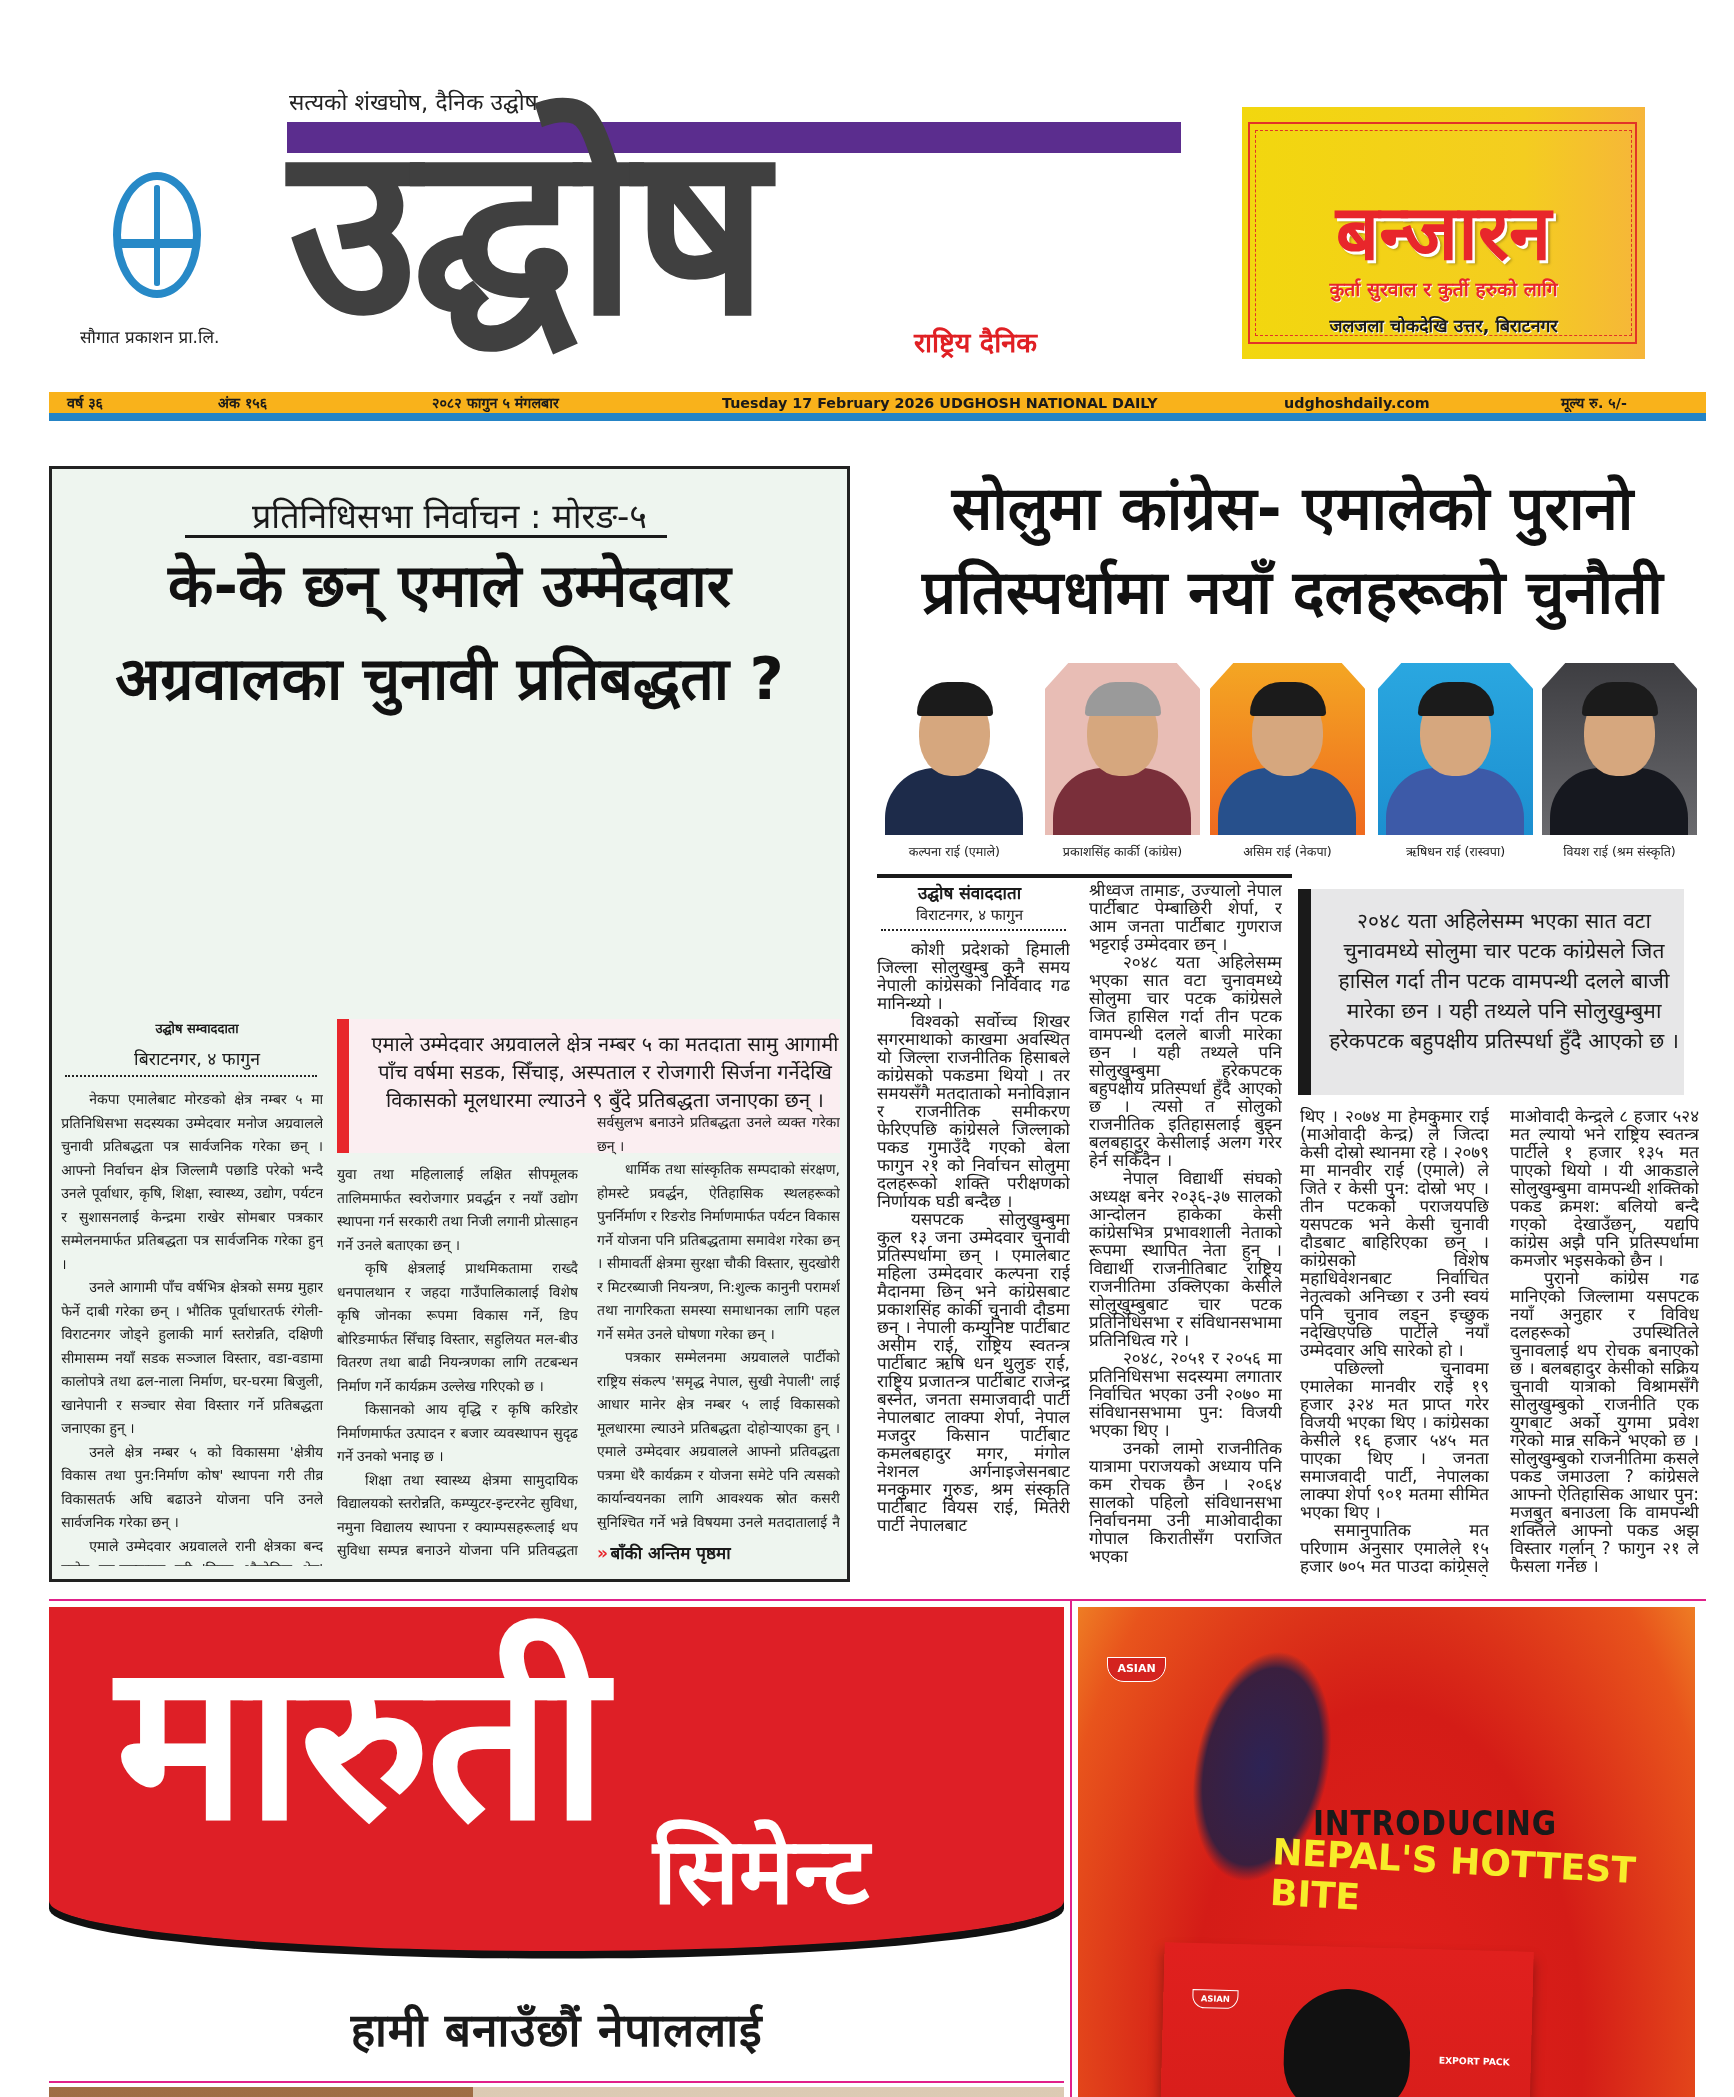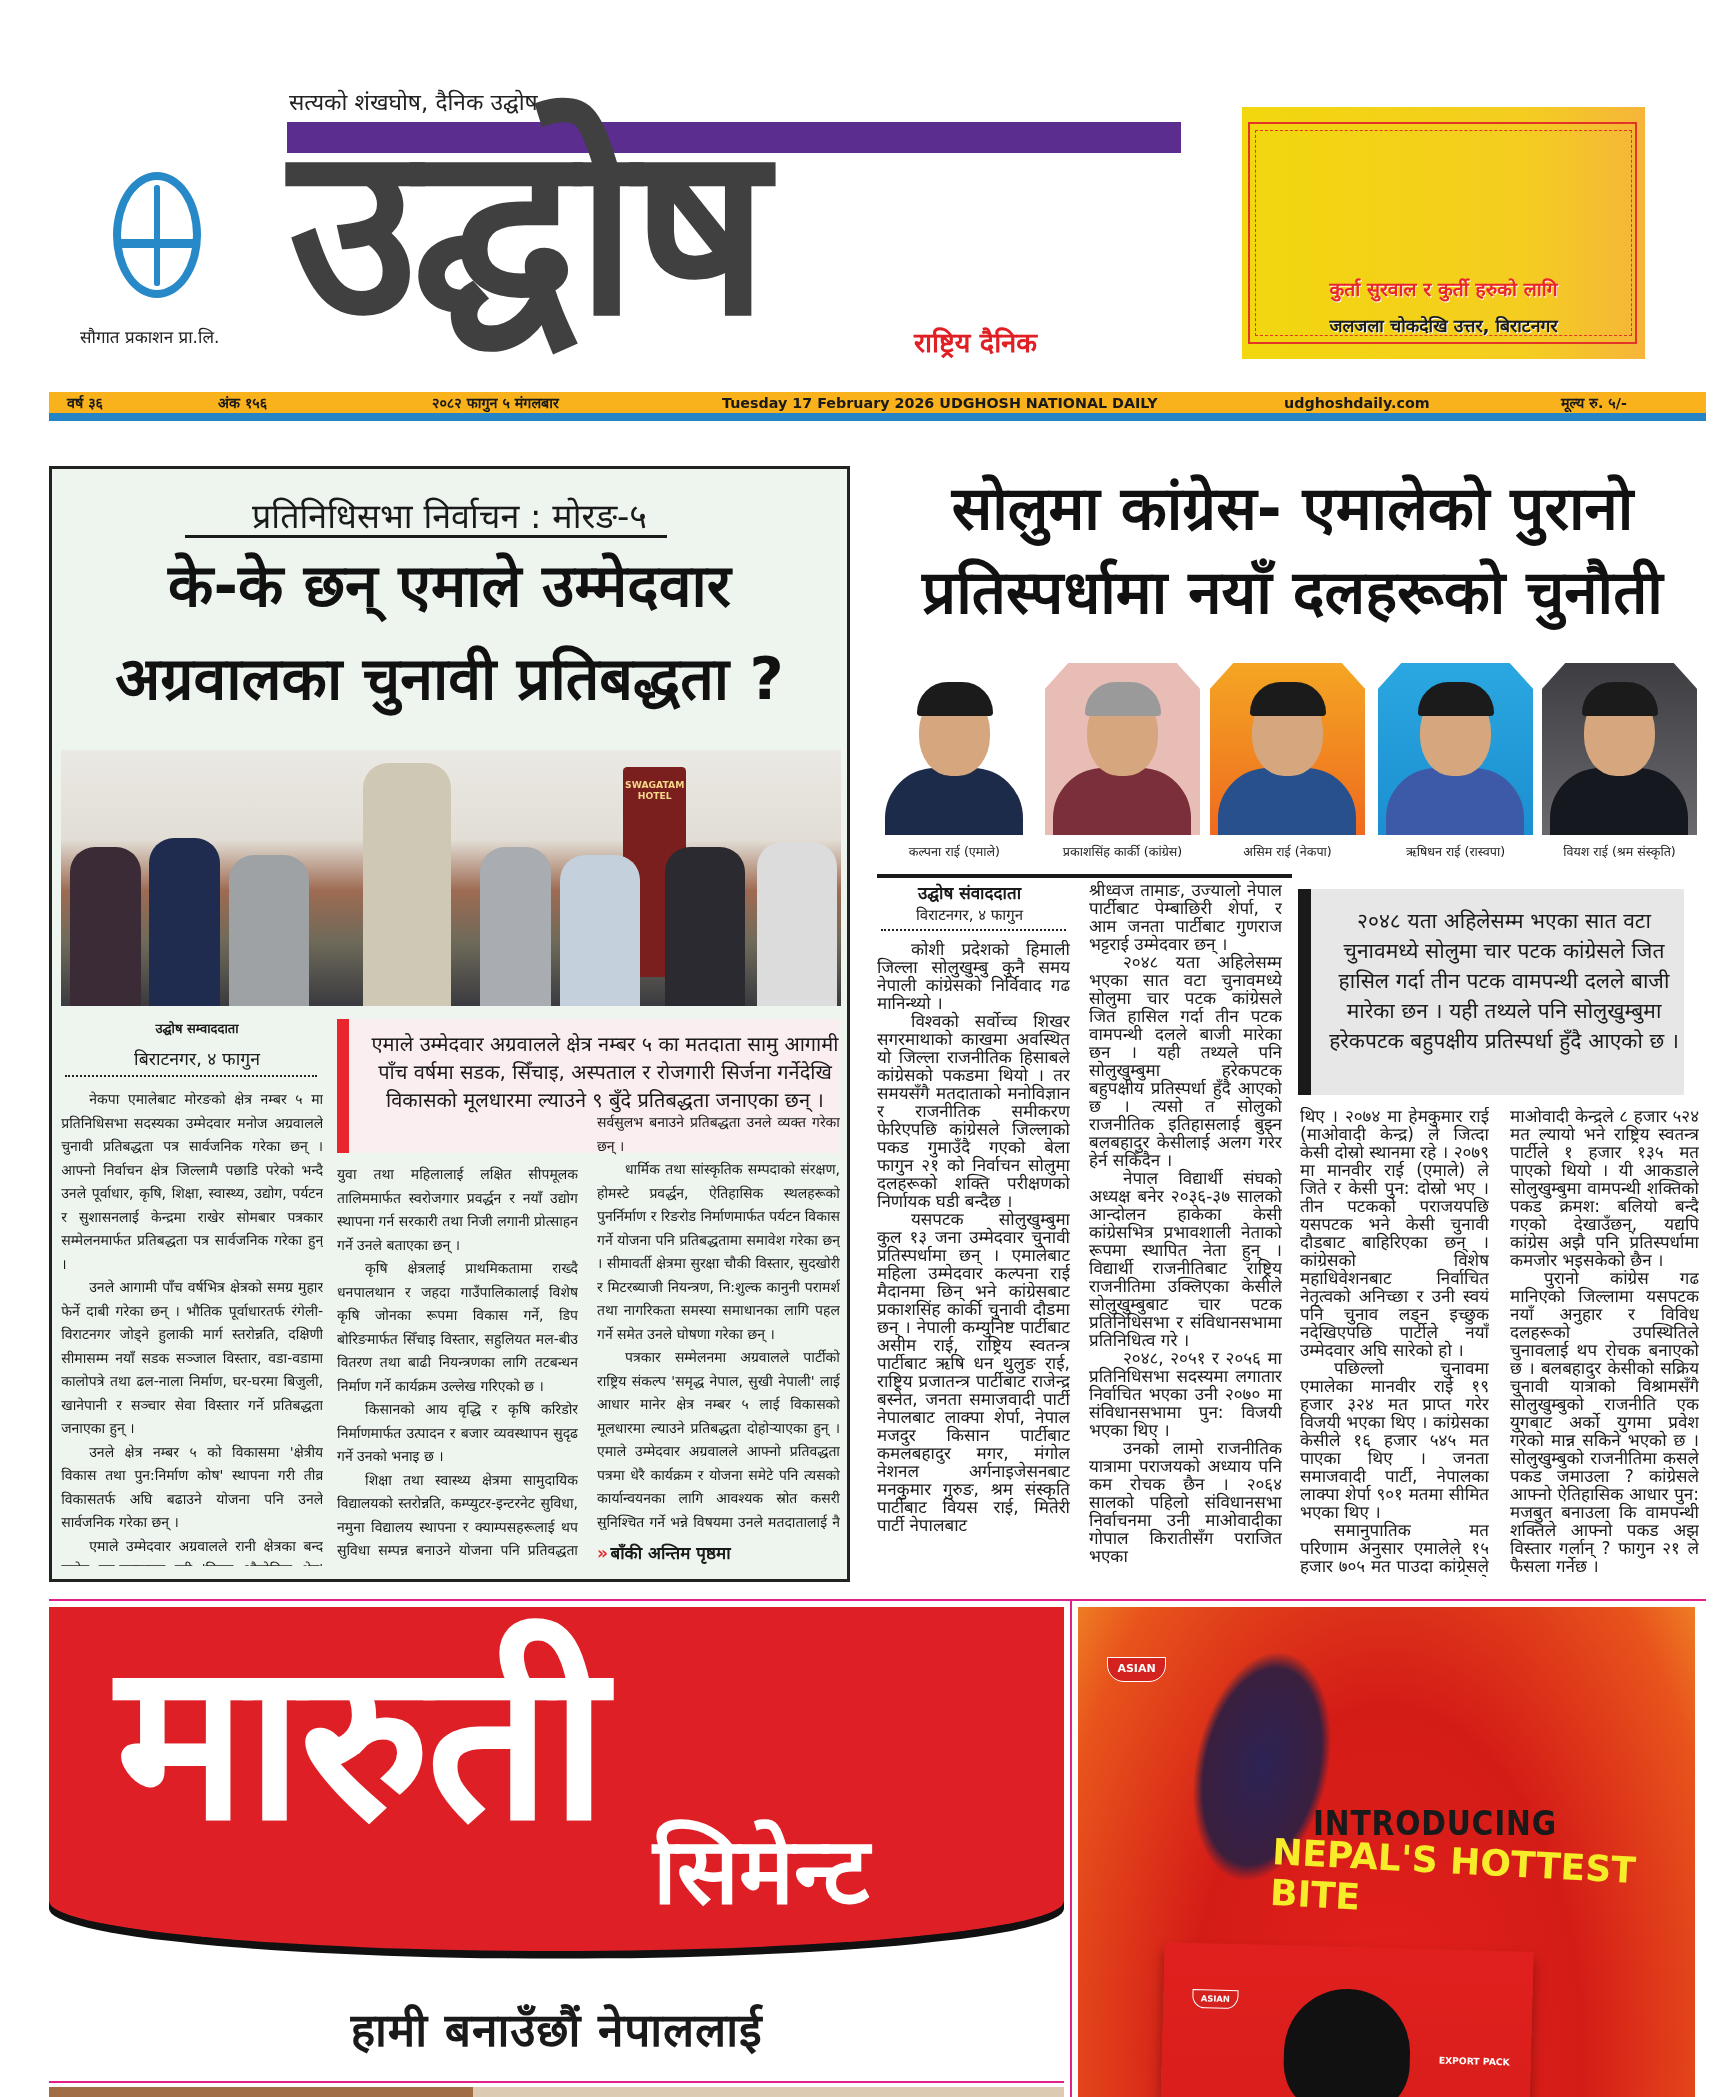--- a/index.html
+++ b/index.html
@@ -118,20 +118,21 @@
 <div class="abs publisher">सौगात प्रकाशन प्रा.लि.</div>
 
 <div class="abs tagline">सत्यको शंखघोष, दैनिक उद्घोष</div>
 <div class="abs masthead-bar"></div>
 <div class="abs masthead-title">उद्घोष</div>
 <div class="abs subtitle-red">राष्ट्रिय दैनिक</div>
 
 <div class="abs banjaran">
   <div class="abs banjaran-frame"></div>
   <div class="abs banjaran-inner"></div>
+  <div class="abs banjaran-title">बन्जारन</div>
   <div class="abs banjaran-sub">कुर्ता सुरवाल र कुर्ती हरुको लागि</div>
   <div class="abs banjaran-addr">जलजला चोकदेखि उत्तर, बिराटनगर</div>
 </div>
 
 <div class="abs infostrip"></div>
 <div class="abs infostrip-blue"></div>
 <div class="abs info-item" style="left:67px">वर्ष ३६</div>
 <div class="abs info-item" style="left:218px">अंक १५६</div>
 <div class="abs info-item" style="left:432px">२०८२ फागुन ५ मंगलबार</div>
 <div class="abs info-item" style="left:722px">Tuesday 17 February 2026 UDGHOSH NATIONAL DAILY</div>
@@ -139,32 +140,20 @@
 <div class="abs info-item" style="left:1561px">मूल्य रु. ५/-</div>
 
 <div class="abs left-box">
   <div class="abs kicker">प्रतिनिधिसभा निर्वाचन : मोरङ-५</div>
   <div class="abs kicker-rule"></div>
   <div class="abs headline-left">
     <div>के-के छन् एमाले उम्मेदवार</div>
     <div style="margin-top:14.7px">अग्रवालका चुनावी प्रतिबद्धता ?</div>
   </div>
 
-  <div class="abs photo-left">
-    <div class="photo-podium"></div>
-    <div class="photo-podium-label">SWAGATAM HOTEL</div>
-    <div class="photo-person" style="left:8.4px;width:71px;height:159px;background:#3a2b36"></div>
-    <div class="photo-person" style="left:88px;width:71px;height:168px;background:#1f2b4f"></div>
-    <div class="photo-person" style="left:168px;width:80px;height:151px;background:#9fa2a5"></div>
-    <div class="photo-person" style="left:302px;width:88px;height:243px;background:#cfc8b4"></div>
-    <div class="photo-person" style="left:419px;width:71px;height:159px;background:#a9acb0"></div>
-    <div class="photo-person" style="left:499px;width:80px;height:151px;background:#c4d0db"></div>
-    <div class="photo-person" style="left:604px;width:80px;height:159px;background:#2a2a30"></div>
-    <div class="photo-person" style="left:696px;width:80px;height:164px;background:#dcdcdc"></div>
-  </div>
 
   <div class="abs byline-name">उद्घोष सम्वाददाता</div>
   <div class="abs byline-place">बिराटनगर, ४ फागुन</div>
   <div class="abs byline-rule"></div>
 
   <div class="abs pullquote-left">
     <div class="abs pullquote-left-text">एमाले उम्मेदवार अग्रवालले क्षेत्र नम्बर ५ का मतदाता सामु आगामी पाँच वर्षमा सडक, सिँचाइ, अस्पताल र रोजगारी सिर्जना गर्नेदेखि विकासको मूलधारमा ल्याउने ९ बुँदे प्रतिबद्धता जनाएका छन् ।</div>
   </div>
 
   <div class="abs col col-l1">

